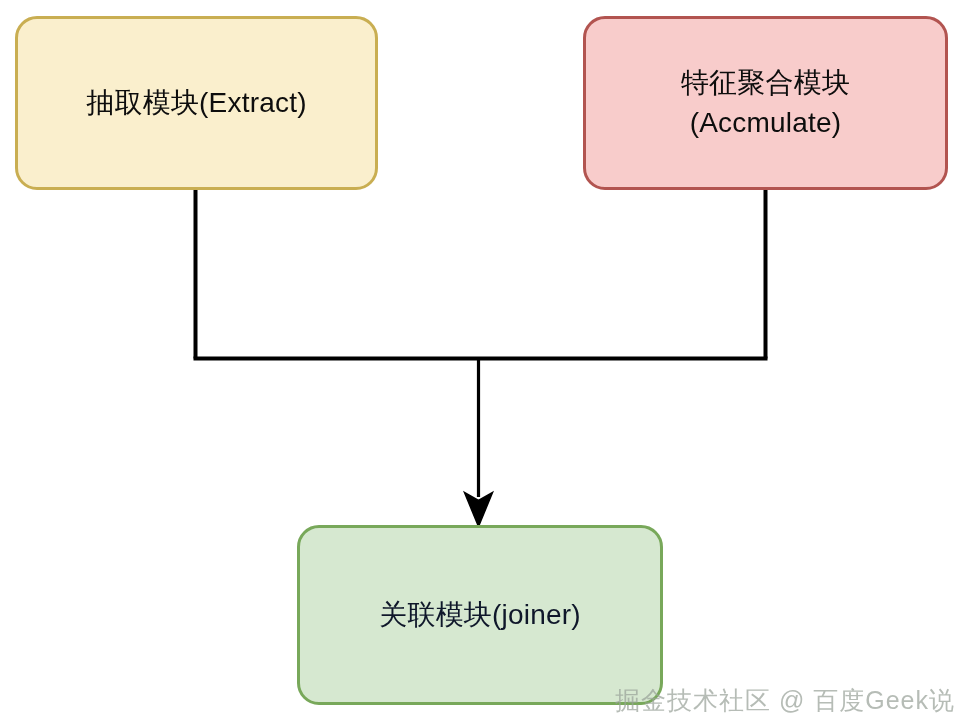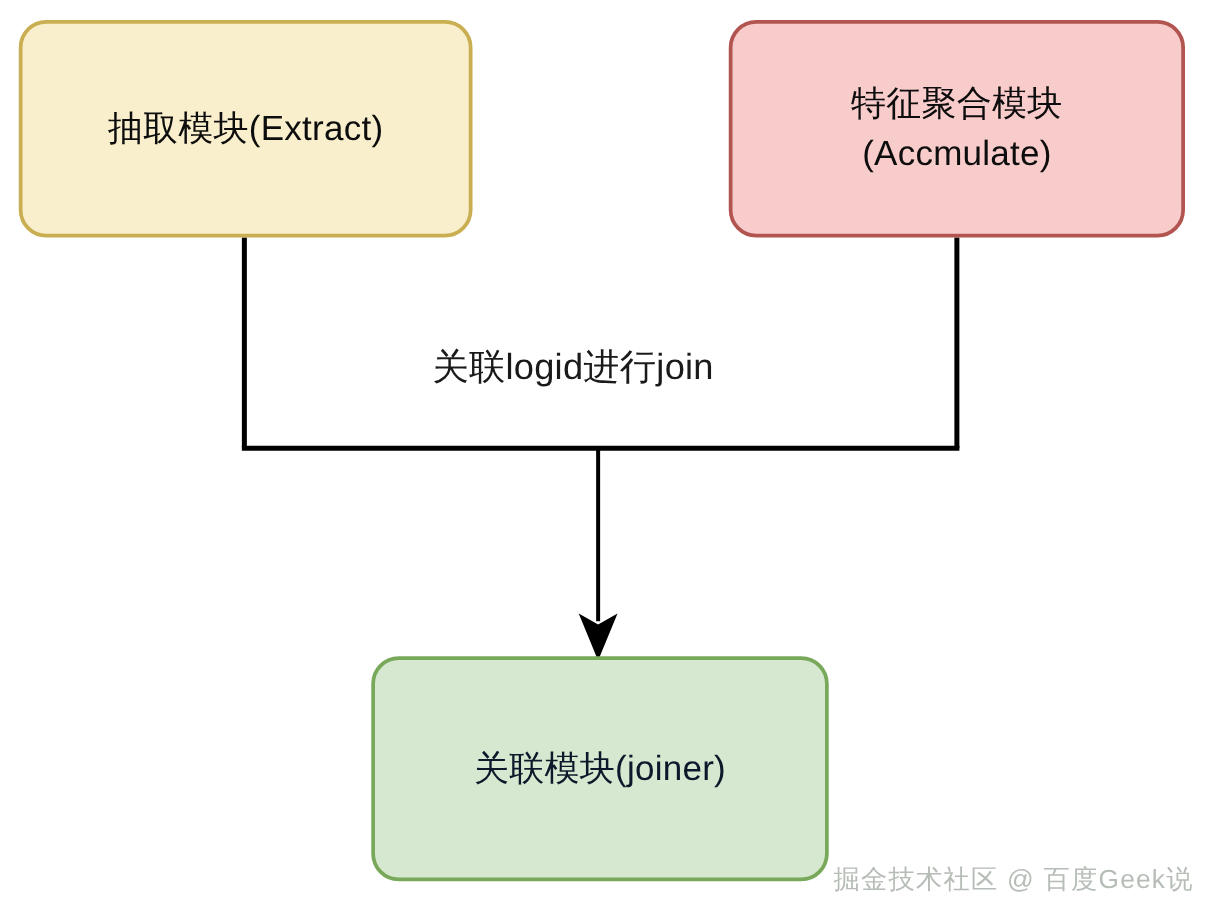--- a/index.html
+++ b/index.html
@@ -77,21 +77,21 @@
     background: #ffffff;
     padding: 2px 6px;
     user-select: none;
   }
 
   
   #watermark {
     position: absolute;
     right: 10px;
     bottom: 8px;
-    font-size: 21px;
+    font-size: 25px;
     color: #9aa39a;
     opacity: 0.72;
     letter-spacing: 1px;
     white-space: nowrap;
     user-select: none;
   }
 </style>
 </head>
 <body>
 
@@ -103,21 +103,20 @@
 
     <path d="M 765.5 190 L 765.5 358.5" fill="none" stroke="#000000" stroke-width="4"></path>
 
     <path d="M 193.5 358.5 L 767.5 358.5" fill="none" stroke="#000000" stroke-width="4"></path>
 
     <path d="M 478.5 358.5 L 478.5 497" fill="none" stroke="#000000" stroke-width="3.2"></path>
 
     <path d="M 478.5 526.5 L 464.5 492.5 L 478.5 500.5 L 492.5 492.5 Z" fill="#000000" stroke="#000000" stroke-width="1.5" stroke-linejoin="miter"></path>
   </svg>
 
-  <div id="edge-label">关联logid进行join</div>
 
   <div class="node" id="node-extract" style="background: rgb(250, 239, 205); border-color: rgb(201, 174, 82); color: rgb(13, 13, 13);">
     <span class="node-label">抽取模块(Extract)</span>
   </div>
 
   <div class="node" id="node-accumulate" style="background: rgb(248, 204, 203); border-color: rgb(178, 84, 80); color: rgb(13, 13, 13);">
     <span class="node-label">特征聚合模块
 (Accmulate)</span>
   </div>
 

